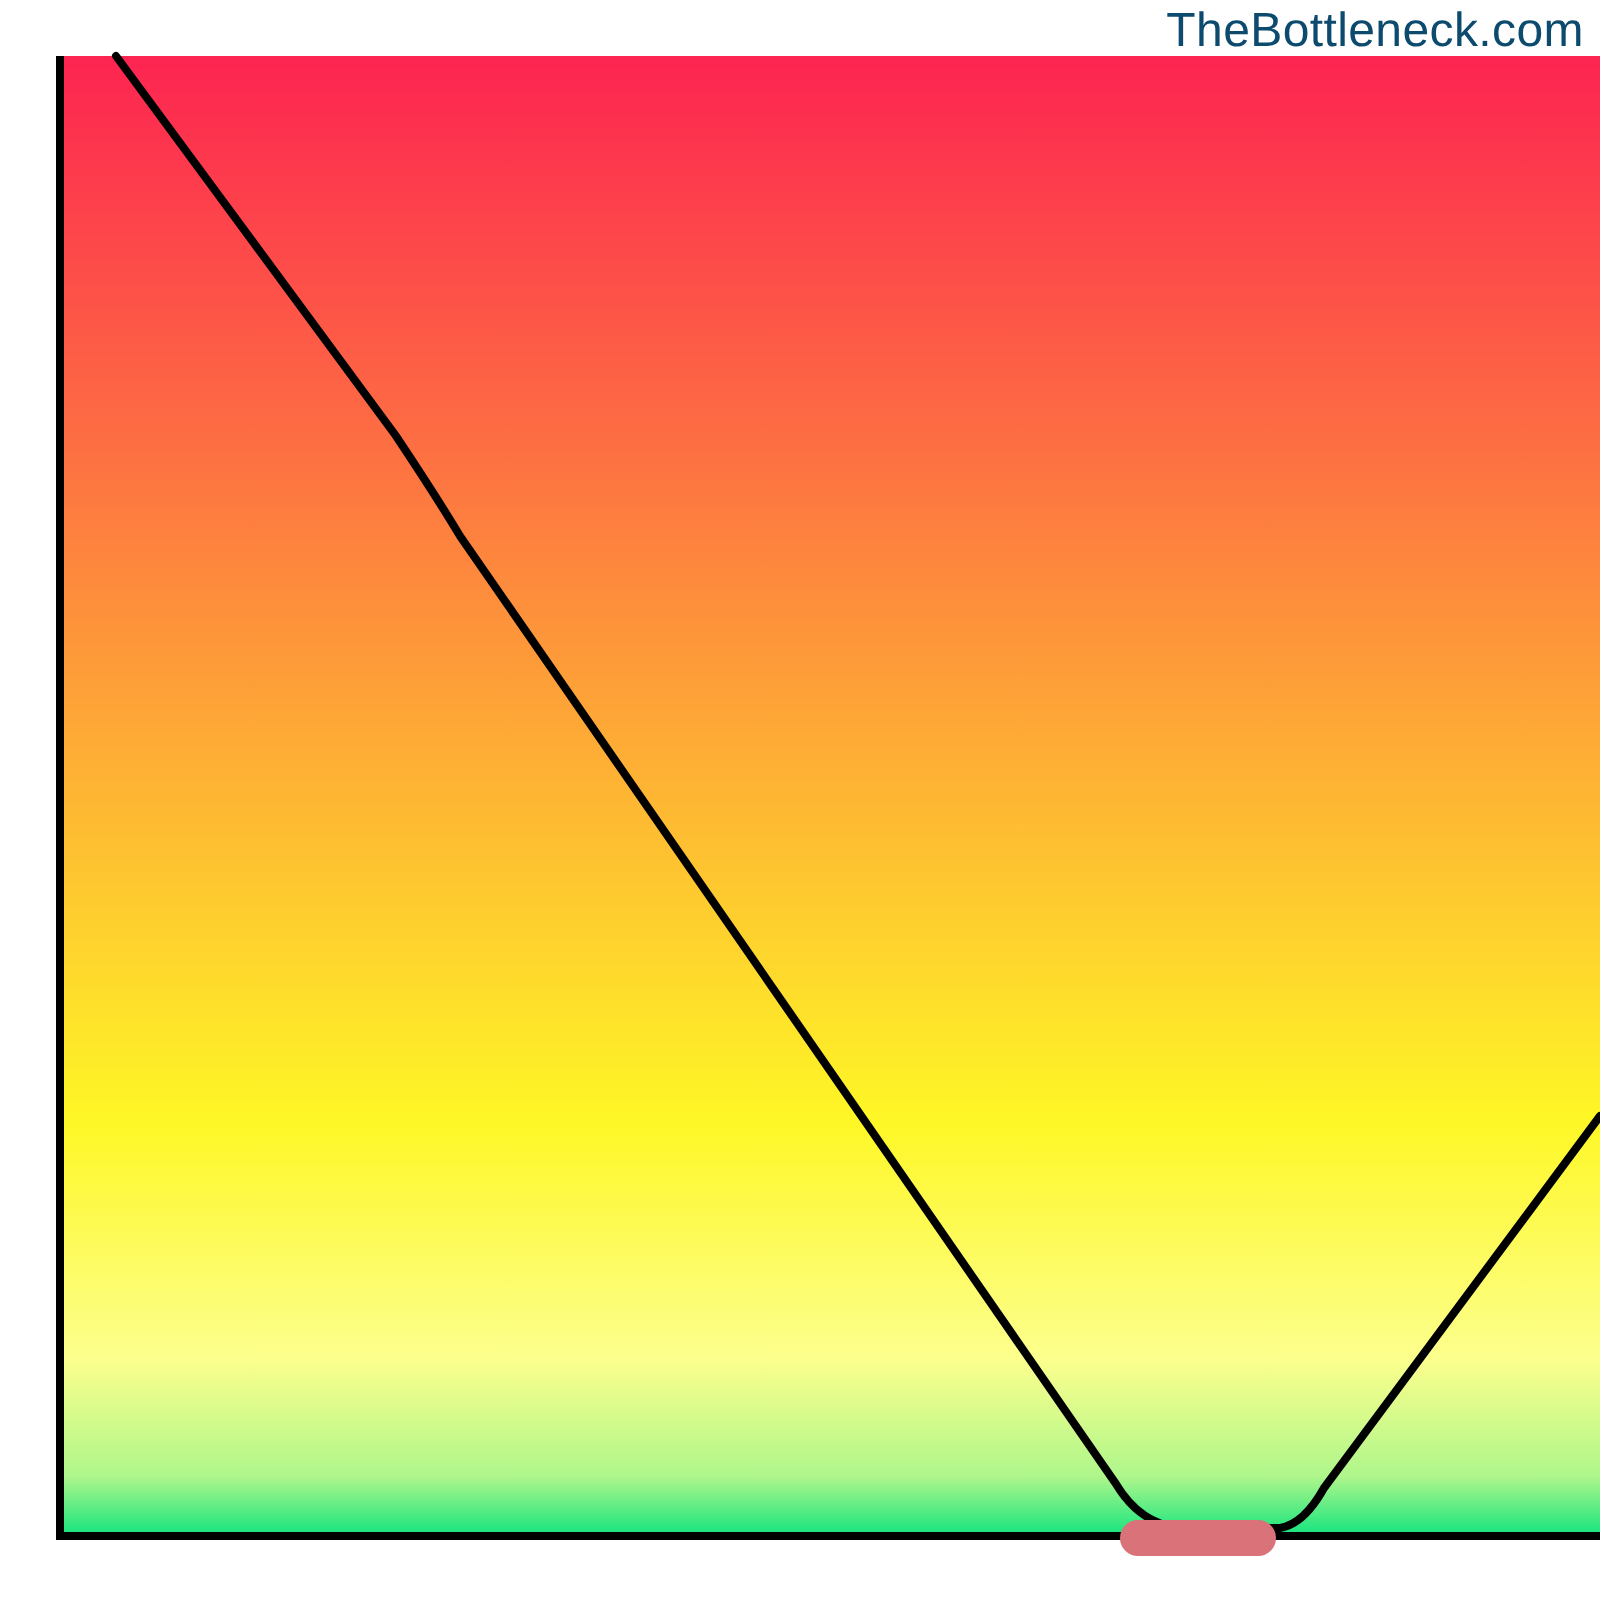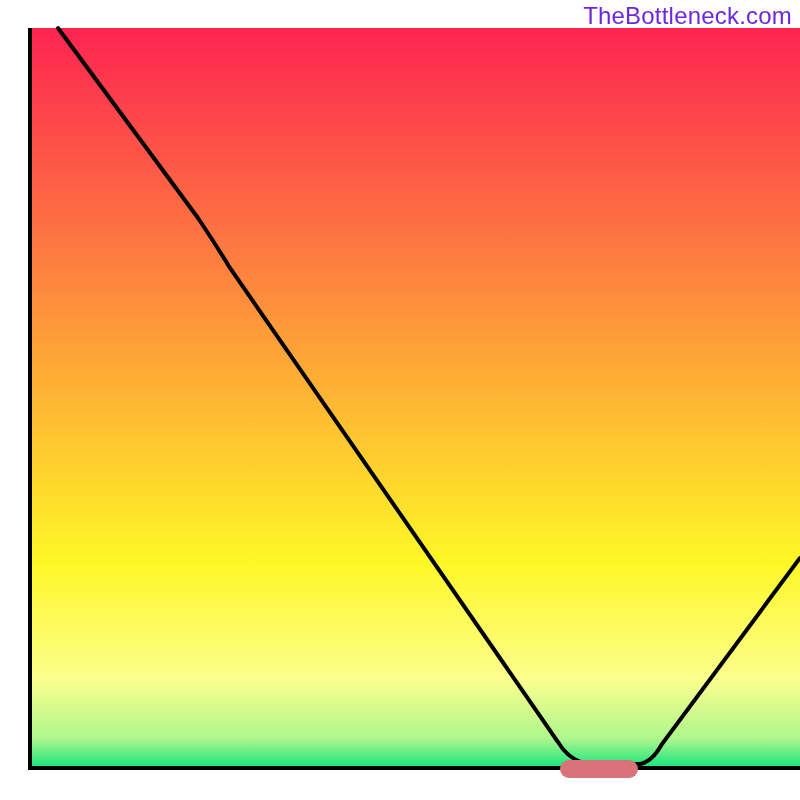--- a/index.html
+++ b/index.html
@@ -13,21 +13,21 @@
   }
   .stage {
     position: relative;
     width: 800px;
     height: 800px;
   }
   .watermark {
     position: absolute;
     top: 2px;
     right: 8px;
-    color: #6d28d9;
+    color: #0c4a6e;
     font-size: 24px;
     font-weight: 500;
     letter-spacing: 0.2px;
   }
   svg {
     position: absolute;
     inset: 0;
   }
 </style>
 </head>

